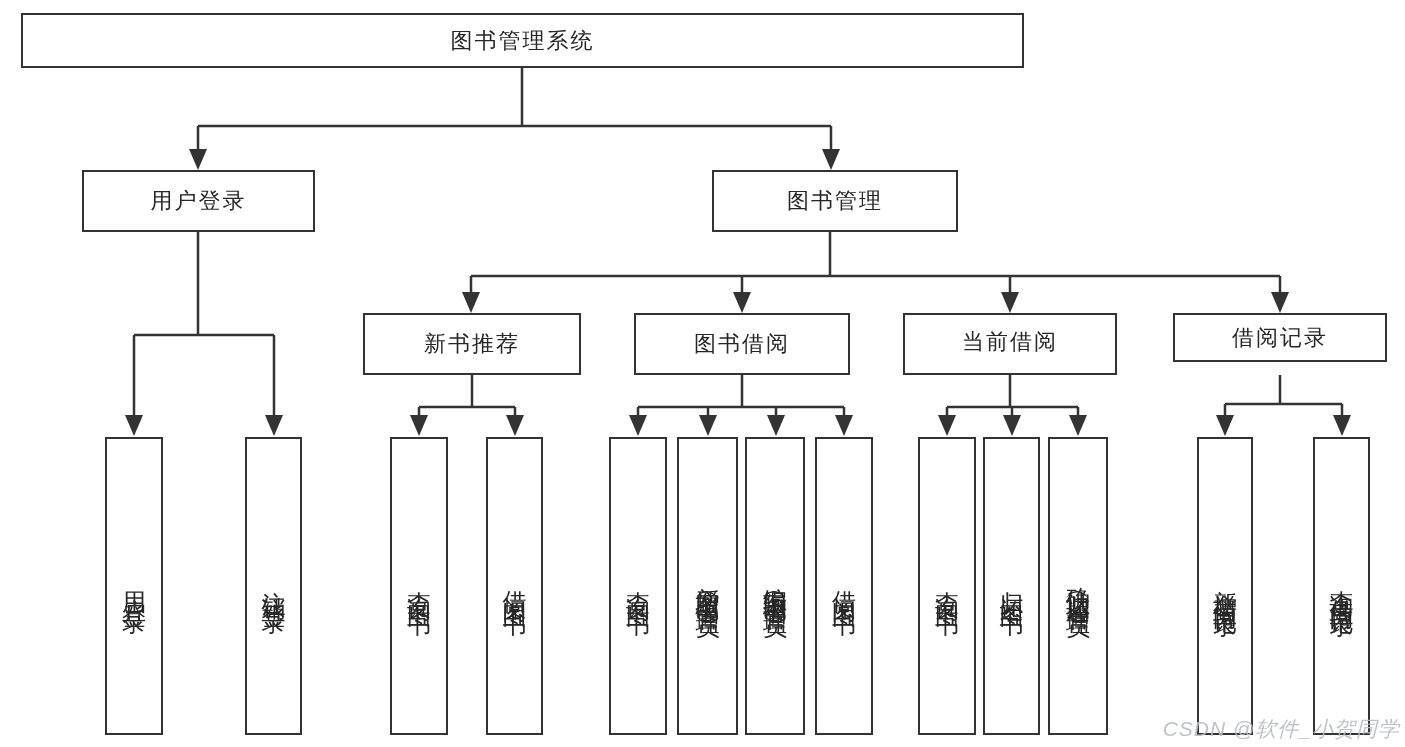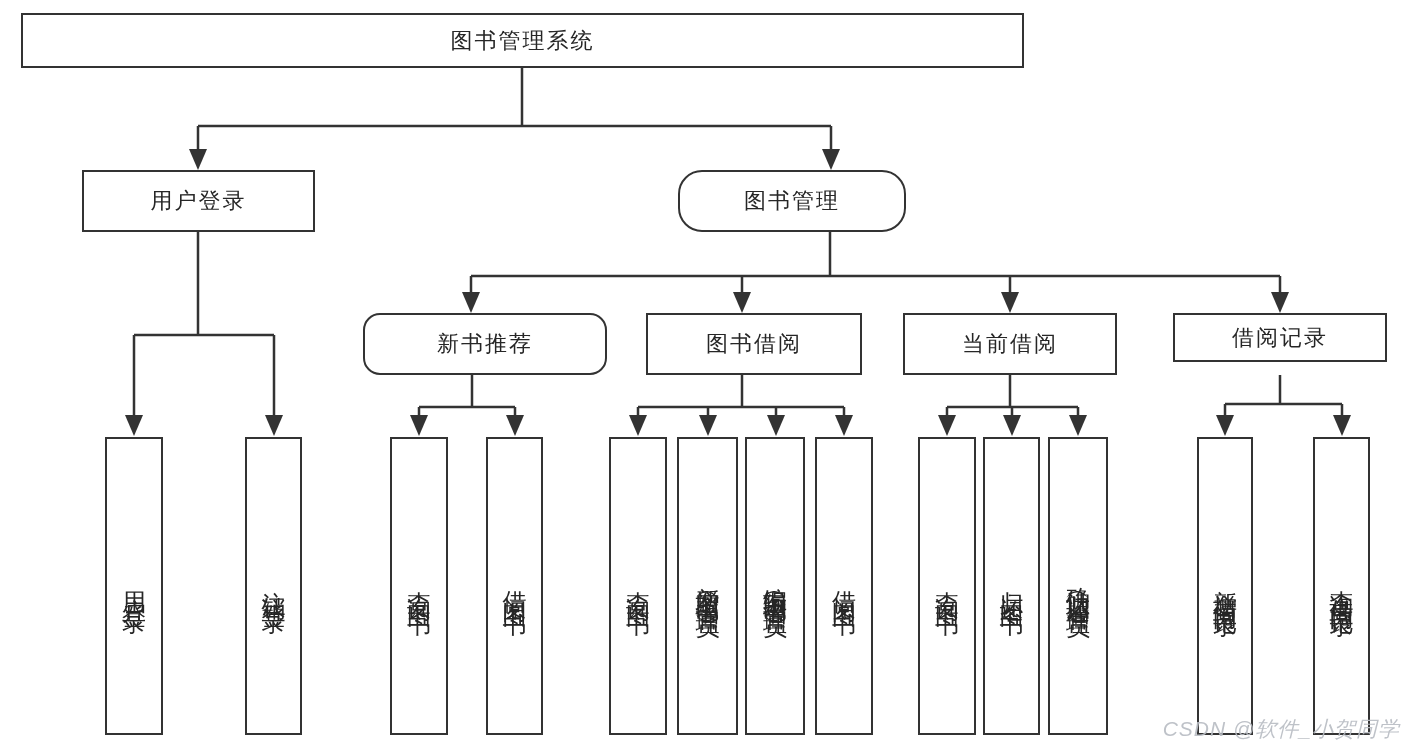--- a/index.html
+++ b/index.html
@@ -93,31 +93,31 @@
     </g>
   </svg>
 
   <div class="box hbox" style="left:21px; top:13px; width:1003px; height:55px;">
     <span>图书管理系统</span>
   </div>
 
   <div class="box hbox" style="left:82px; top:170px; width:233px; height:62px;">
     <span>用户登录</span>
   </div>
-  <div class="box hbox" style="left:678px; top:170px; width:228px; height:62px;border-radius:24px;">
+  <div class="box hbox" style="left:712px; top:170px; width:246px; height:62px;">
     <span>图书管理</span>
   </div>
 
-  <div class="box hbox" style="left:363px; top:313px; width:244px; height:62px;border-radius:17px;">
+  <div class="box hbox" style="left:363px; top:313px; width:218px; height:62px;">
     <span>新书推荐</span>
   </div>
-  <div class="box hbox" style="left:634px; top:313px; width:216px; height:62px;margin-left:12px;">
+  <div class="box hbox" style="left:634px; top:313px; width:216px; height:62px;">
     <span>图书借阅</span>
   </div>
-  <div class="box hbox" style="left:903px; top:313px; width:214px; height:62px;">
+  <div class="box hbox" style="left:903px; top:313px; width:214px; height:62px;font-family:Liberation Mono, monospace;">
     <span>当前借阅</span>
   </div>
   <div class="box hbox" style="left:1173px; top:313px; width:214px; height:49px;">
     <span>借阅记录</span>
   </div>
 
   <div class="box leaf" style="left:105px; top:437px; width:58px; height:298px;">
     <span>用户登录</span>
   </div>
   <div class="box leaf" style="left:245px; top:437px; width:57px; height:298px;">

